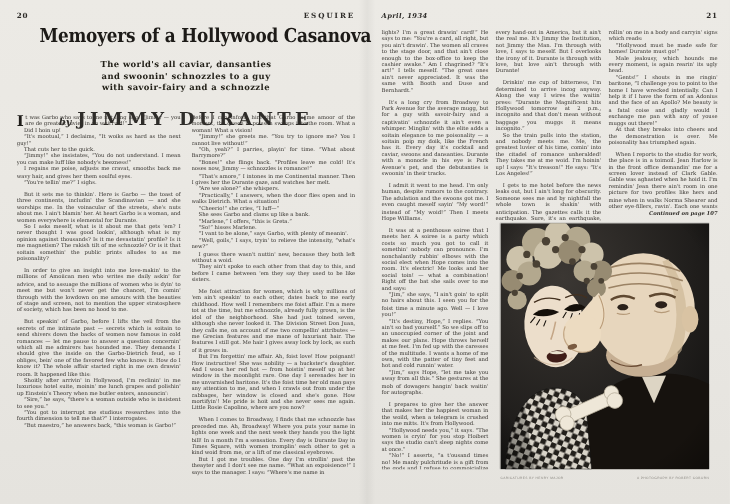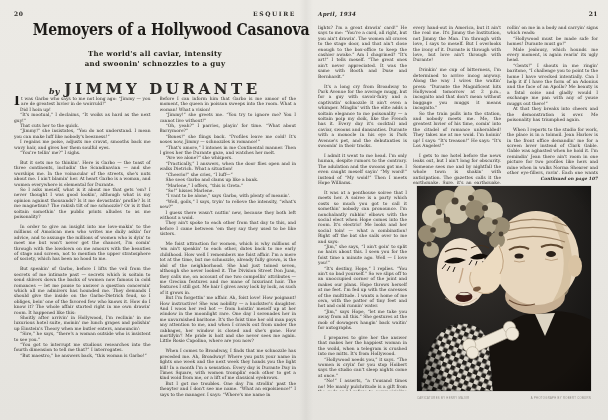--- a/index.html
+++ b/index.html
@@ -55,22 +55,23 @@
 
   <div class="lp">
     <div class="lp-header">
       <span class="folio">20</span>
       <span class="mag">ESQUIRE</span>
     </div>
     <div class="title-wrap">
       <span class="title">Memoyers of a Hollywood Casanova</span>
     </div>
     <div class="subtitle">
-      <div>The world's all caviar, intensity</div>
+      <div>The world's all caviar, dansanties</div>
       <div>and swoonin' schnozzles to a guy</div>
+      <div>with savoir-fairy and a schnozzle</div>
     </div>
     <div class="byline">
       <span class="by">by</span><span class="name">JIMMY DURANTE</span>
     </div>
     <div class="lp-cols">
       <div class="col bodytext dropcap">
           <p>It was Garbo who says to me not long ago: “Jimmy — you are de greatest luvier in de woirruld!”</p>
           <p>Did I hoin up!</p>
           <p>“It's mootual,” I declaims, “It woiks as hard as the next guy!”</p>
           <p>That cuts her to the quick.</p>

